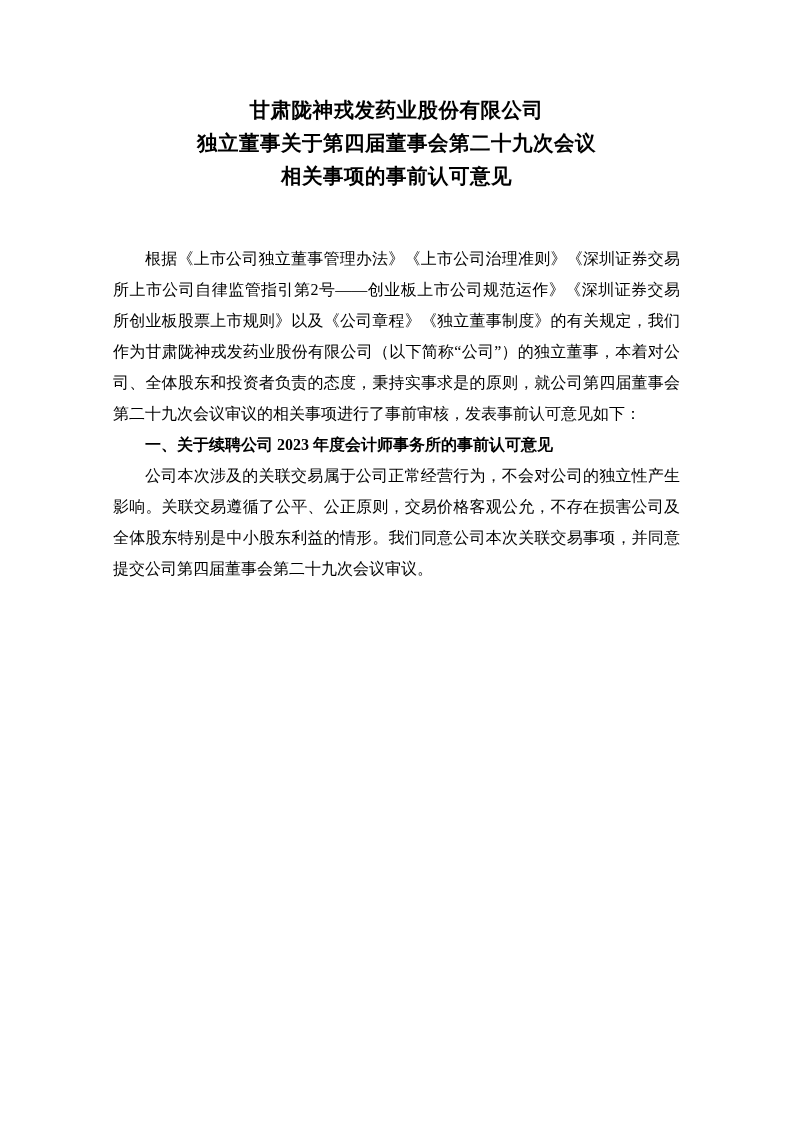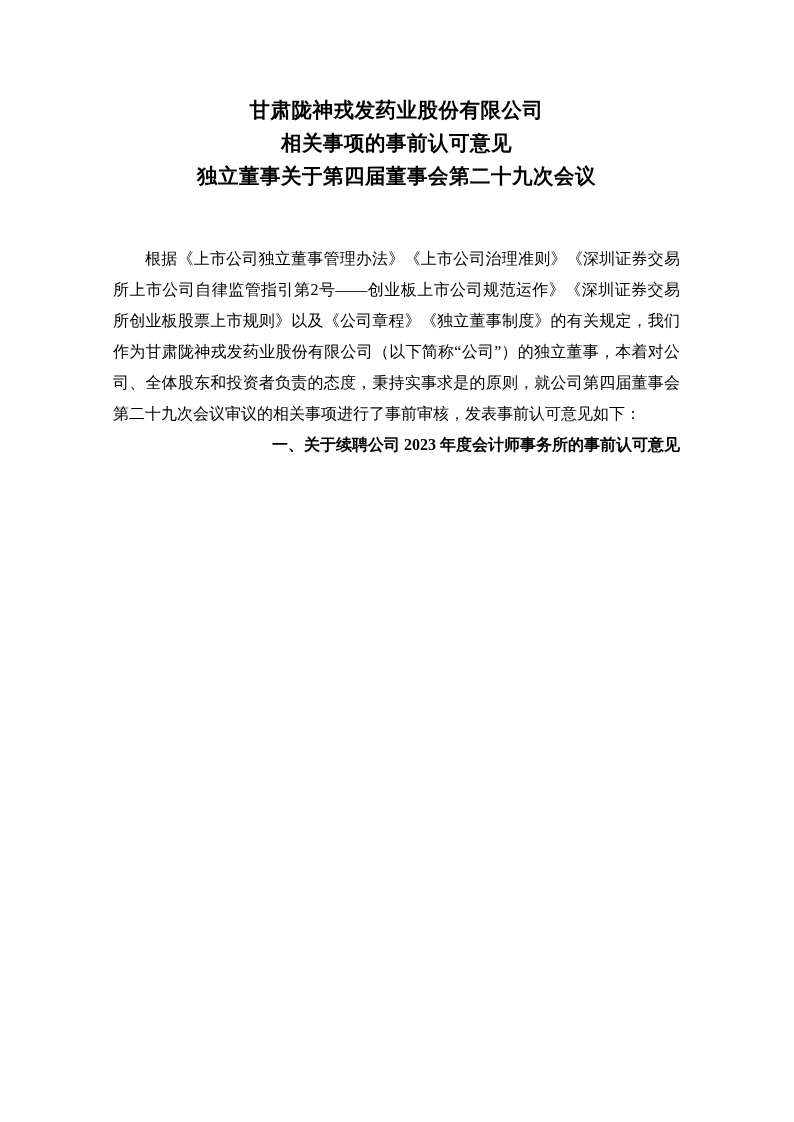--- a/index.html
+++ b/index.html
@@ -43,35 +43,36 @@
   }
   p.intro {
     margin-top: 50px;
   }
   p.section-heading {
     margin: 0;
     font-size: 16px;
     font-weight: 700;
     line-height: 31px;
     text-indent: 2em;
-    text-align: right;
+    text-align: left;
   }
 </style>
 </head>
 <body>
 
 <div class="page">
   <div class="content">
 
     <h1 class="doc-title">
       <span class="title-line">甘肃陇神戎发药业股份有限公司</span>
+      <span class="title-line">独立董事关于第四届董事会第二十九次会议</span>
       <span class="title-line">相关事项的事前认可意见</span>
-      <span class="title-line">独立董事关于第四届董事会第二十九次会议</span>
     </h1>
 
     <p class="body-para intro">根据《上市公司独立董事管理办法》《上市公司治理准则》《深圳证券交易所上市公司自律监管指引第2号——创业板上市公司规范运作》《深圳证券交易所创业板股票上市规则》以及《公司章程》《独立董事制度》的有关规定，我们作为甘肃陇神戎发药业股份有限公司（以下简称“公司”）的独立董事，本着对公司、全体股东和投资者负责的态度，秉持实事求是的原则，就公司第四届董事会第二十九次会议审议的相关事项进行了事前审核，发表事前认可意见如下：</p>
 
     <p class="section-heading">一、关于续聘公司 2023 年度会计师事务所的事前认可意见</p>
 
+    <p class="body-para">公司本次涉及的关联交易属于公司正常经营行为，不会对公司的独立性产生影响。关联交易遵循了公平、公正原则，交易价格客观公允，不存在损害公司及全体股东特别是中小股东利益的情形。我们同意公司本次关联交易事项，并同意提交公司第四届董事会第二十九次会议审议。</p>
 
 
   </div>
 </div>
 
 </body></html>

